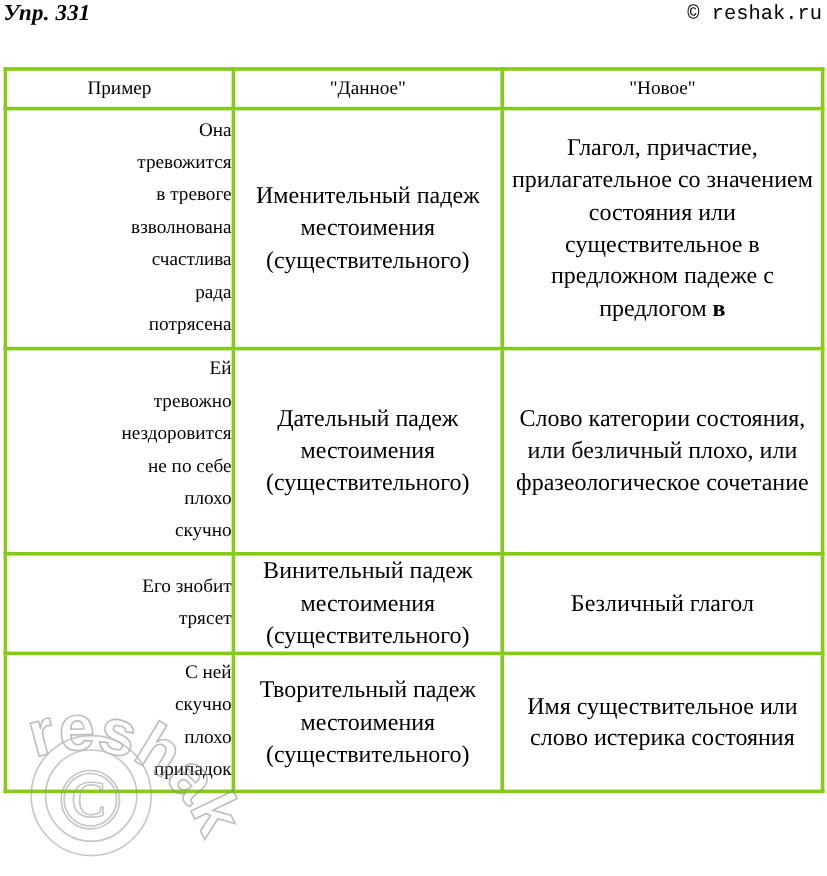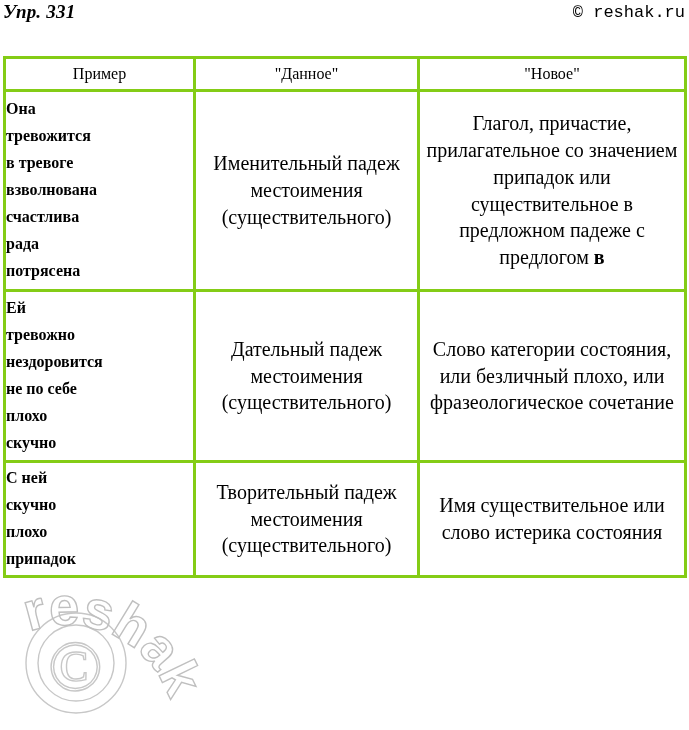--- a/index.html
+++ b/index.html
@@ -73,24 +73,23 @@
     font-size: 16px;
     text-align: center;
   }
   .cell-center {
     text-align: center;
     font-size: 20px;
     line-height: 1.34;
     padding: 6px 8px;
   }
   .cell-examples {
-    text-align: left;
+    text-align: right;
     font-size: 16px;
     padding: 7px 0 7px 10px;
-    font-weight: bold;
   }
   .cell-examples .ex-line {
     display: block;
     line-height: 1.0;
     padding: 5px 0 6px 0;
     white-space: nowrap;
   }
   .cell-center .line {
     display: block;
   }
@@ -175,21 +174,21 @@
             <span class="ex-line">потрясена</span>
           </td>
           <td class="cell-center">
             <span class="line">Именительный падеж</span>
             <span class="line">местоимения</span>
             <span class="line">(существительного)</span>
           </td>
           <td class="cell-center">
             <span class="line">Глагол, причастие,</span>
             <span class="line">прилагательное со значением</span>
-            <span class="line">припадок или</span>
+            <span class="line">состояния или</span>
             <span class="line">существительное в</span>
             <span class="line">предложном падеже с</span>
             <span class="line">предлогом <span class="bold-prep">в</span></span>
           </td>
         </tr>
         <tr class="r2">
           <td class="cell-examples">
             <span class="ex-line">Ей</span>
             <span class="ex-line">тревожно</span>
             <span class="ex-line">нездоровится</span>
@@ -199,20 +198,34 @@
           </td>
           <td class="cell-center">
             <span class="line">Дательный падеж</span>
             <span class="line">местоимения</span>
             <span class="line">(существительного)</span>
           </td>
           <td class="cell-center">
             <span class="line">Слово категории состояния,</span>
             <span class="line">или безличный плохо, или</span>
             <span class="line">фразеологическое сочетание</span>
+          </td>
+        </tr>
+        <tr class="r3">
+          <td class="cell-examples">
+            <span class="ex-line">Его знобит</span>
+            <span class="ex-line">трясет</span>
+          </td>
+          <td class="cell-center">
+            <span class="line">Винительный падеж</span>
+            <span class="line">местоимения</span>
+            <span class="line">(существительного)</span>
+          </td>
+          <td class="cell-center">
+            <span class="line">Безличный глагол</span>
           </td>
         </tr>
         <tr class="r5">
           <td class="cell-examples">
             <span class="ex-line">С ней</span>
             <span class="ex-line">скучно</span>
             <span class="ex-line">плохо</span>
             <span class="ex-line">припадок</span>
           </td>
           <td class="cell-center">

